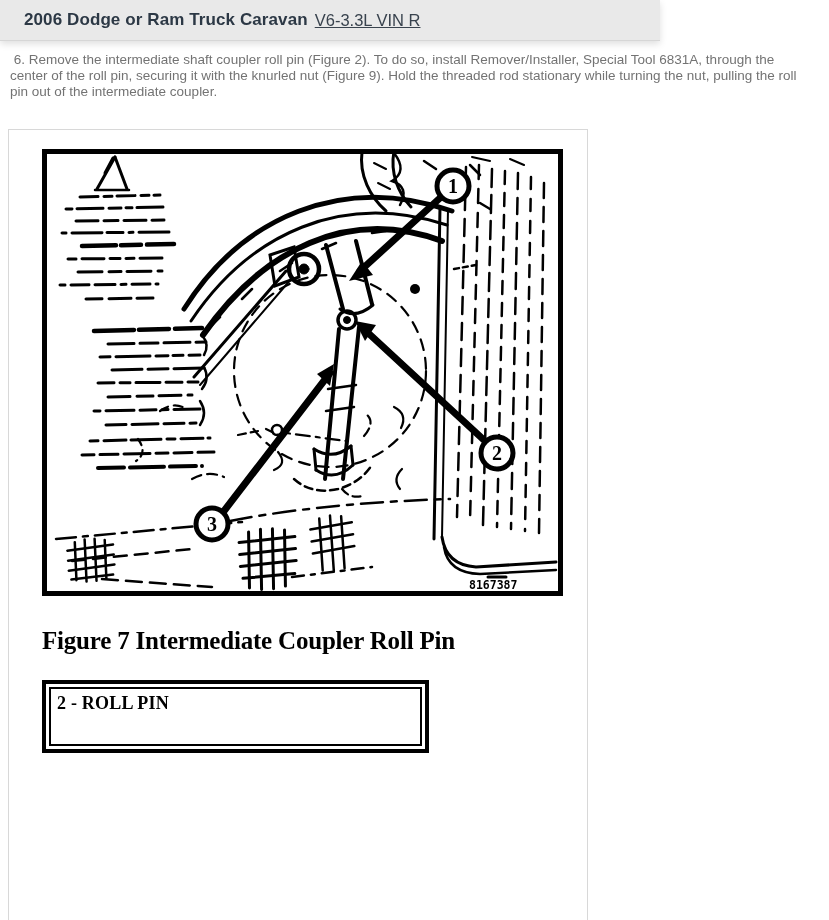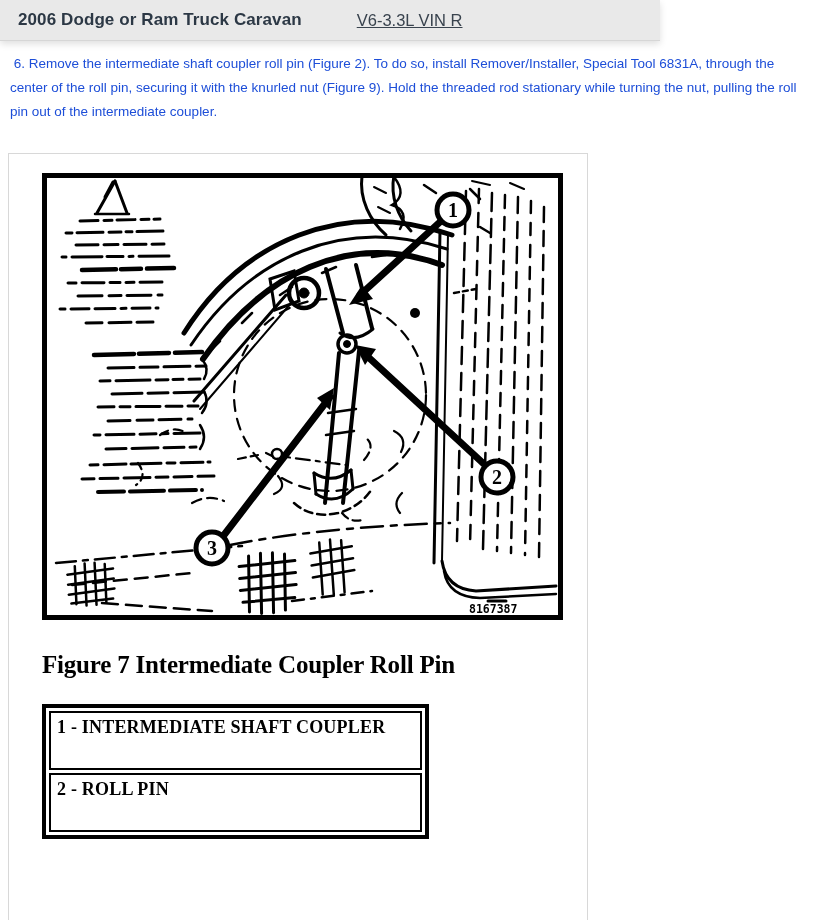--- a/index.html
+++ b/index.html
@@ -10,37 +10,37 @@
     font-family: "Liberation Sans", sans-serif;
   }
 
   
   .header-bar {
     height: 41px; width: 660px;
     background: #e9e9e9;
     border-bottom: 1px solid #d6d6d6;
     box-shadow: 0 3px 7px rgba(0,0,0,0.13);
     display: flex; align-items: center;
-    padding-left: 18px;
-    position: relative; z-index: 2; gap: 48px;
+    padding-left: 24px;
+    position: relative; z-index: 2;
   }
   .header-title {
     font-size: 17px; font-weight: bold; color: #2c3845;
     margin-right: 7px; letter-spacing: 0.1px;
   }
   .header-sub {
     font-size: 16.5px; font-weight: 400; color: #39434e; text-decoration: underline;
   }
 
   
   .instruction {
     margin: 11px 0 0 10px;
     width: 790px;
-    font-size: 13.5px; line-height: 24px;
-    color: #1d4ed8;
+    font-size: 13.5px; line-height: 16px;
+    color: #737373;
     white-space: pre-wrap;
   }
 
   
   .figure-card {
     margin: 29px 0 0 8px;
     width: 580px; height: 1000px;
     border: 1px solid #d8d8d8;
     background: #fff;
     padding: 19px 0 0 33px;
@@ -249,20 +249,17 @@
     </g>
 
     <path d="M446,428 L464,428" stroke-width="3"></path>
     <text class="part-num" x="427" y="440" fill="#000" stroke="none">8167387</text>
   </svg>
 
   <div class="figure-caption">Figure 7 Intermediate Coupler Roll Pin</div>
 
   <div class="legend-table">
     <div class="legend-row">
-      <span>1 - INTERMEDIATE SHAFT COUPLER</span>
-    </div>
-    <div class="legend-row">
       <span>2 - ROLL PIN</span>
     </div>
   </div>
 
 </div>
 
 </body></html>

